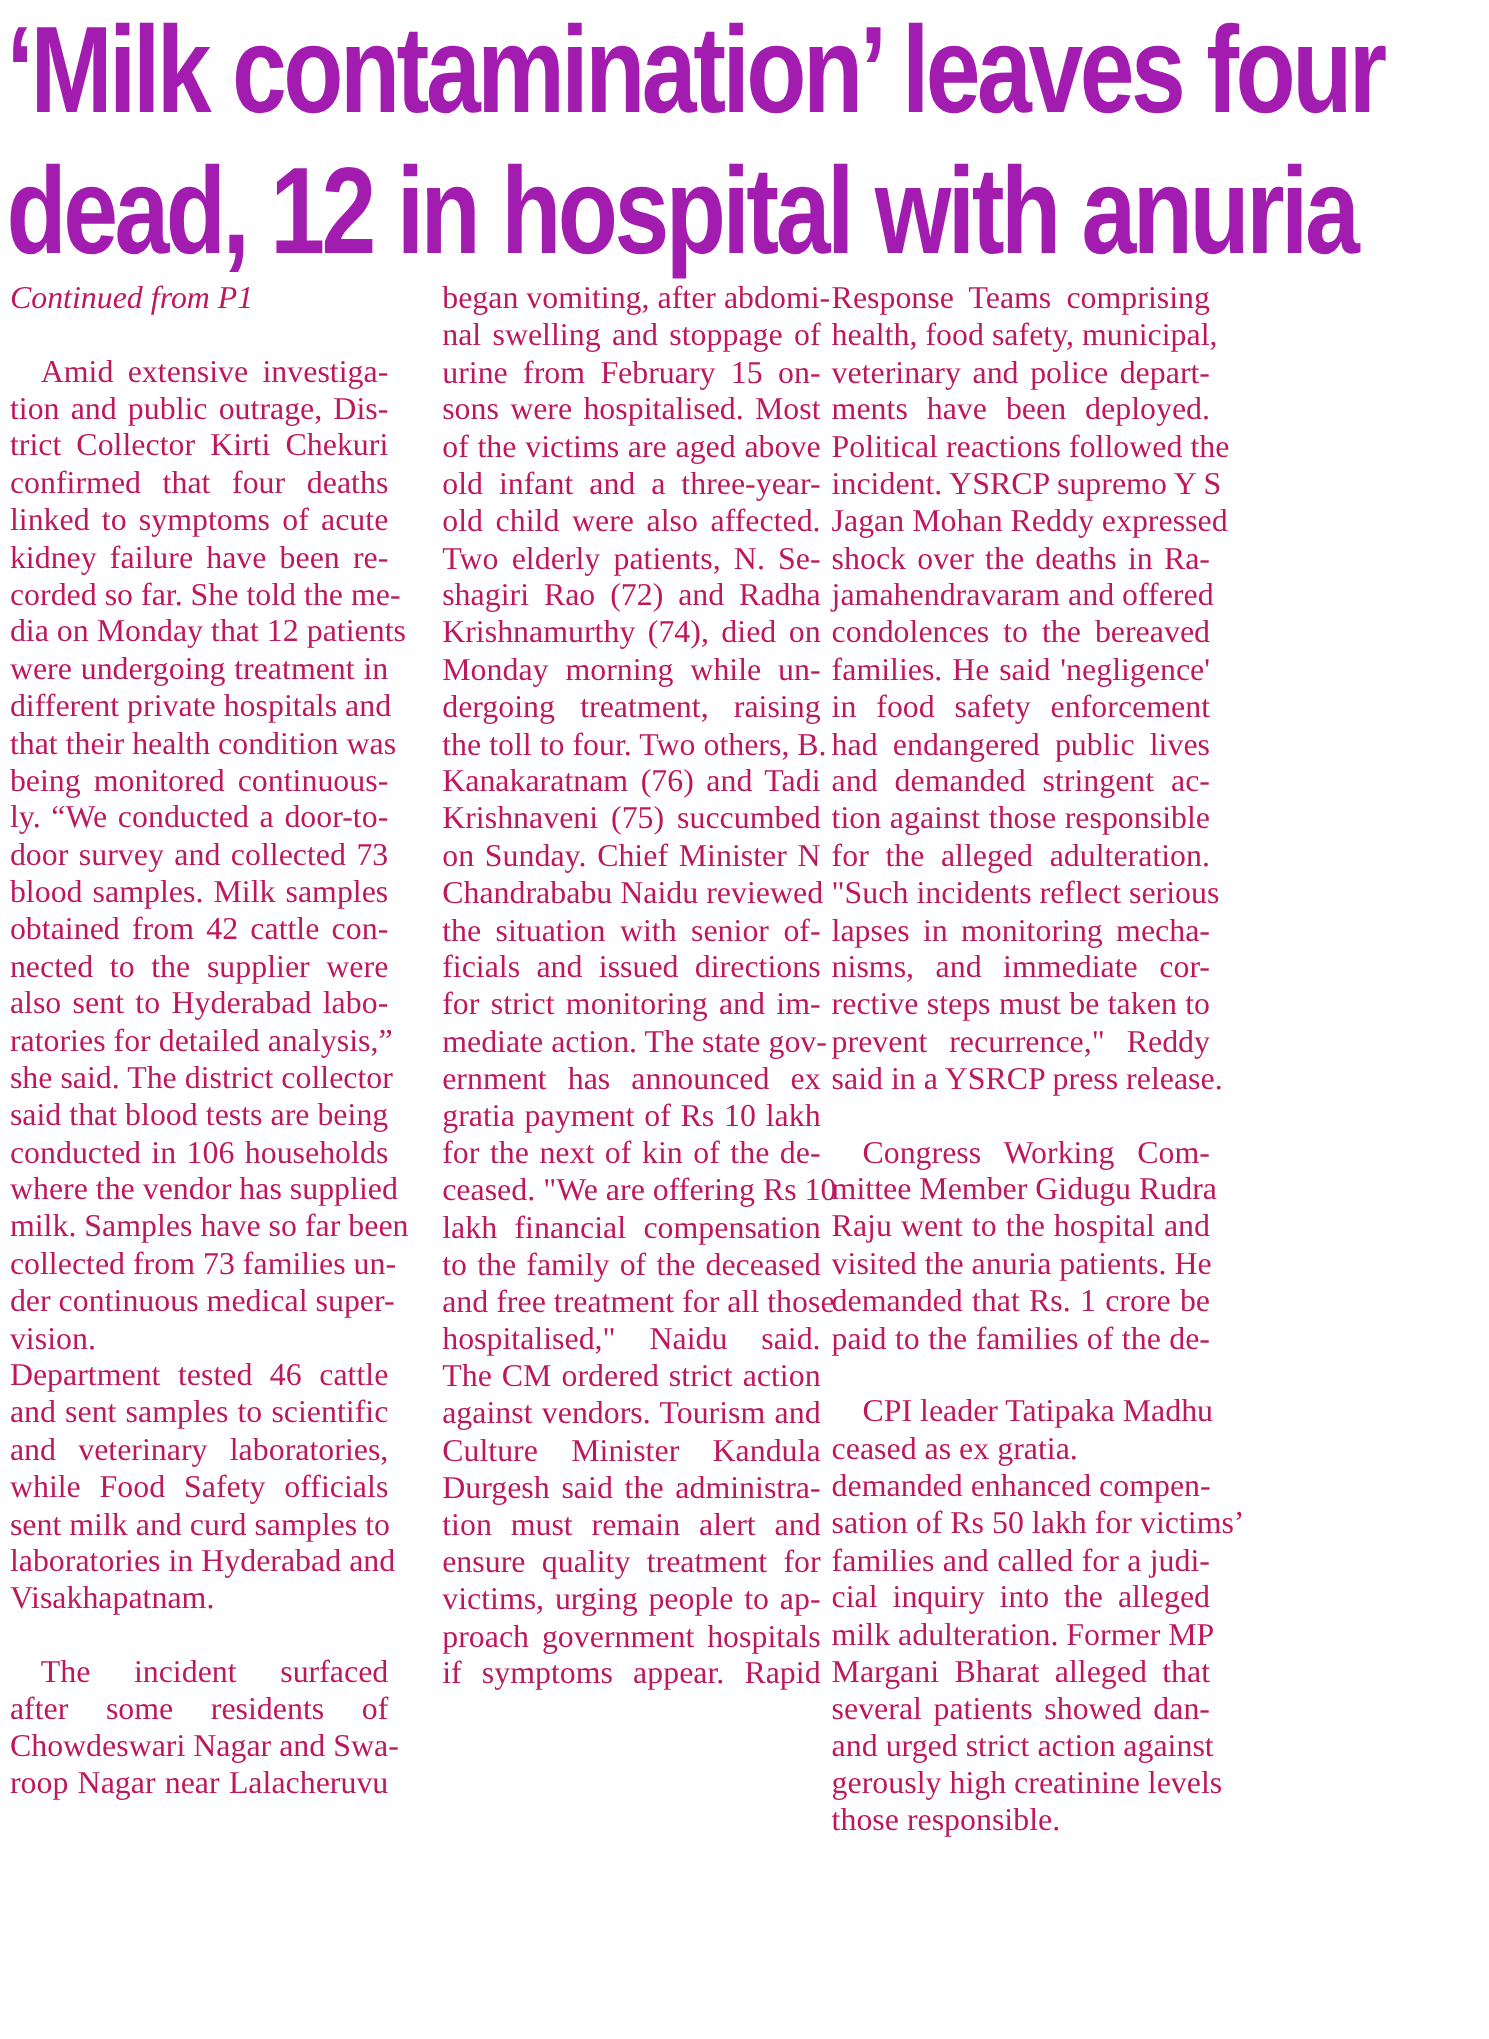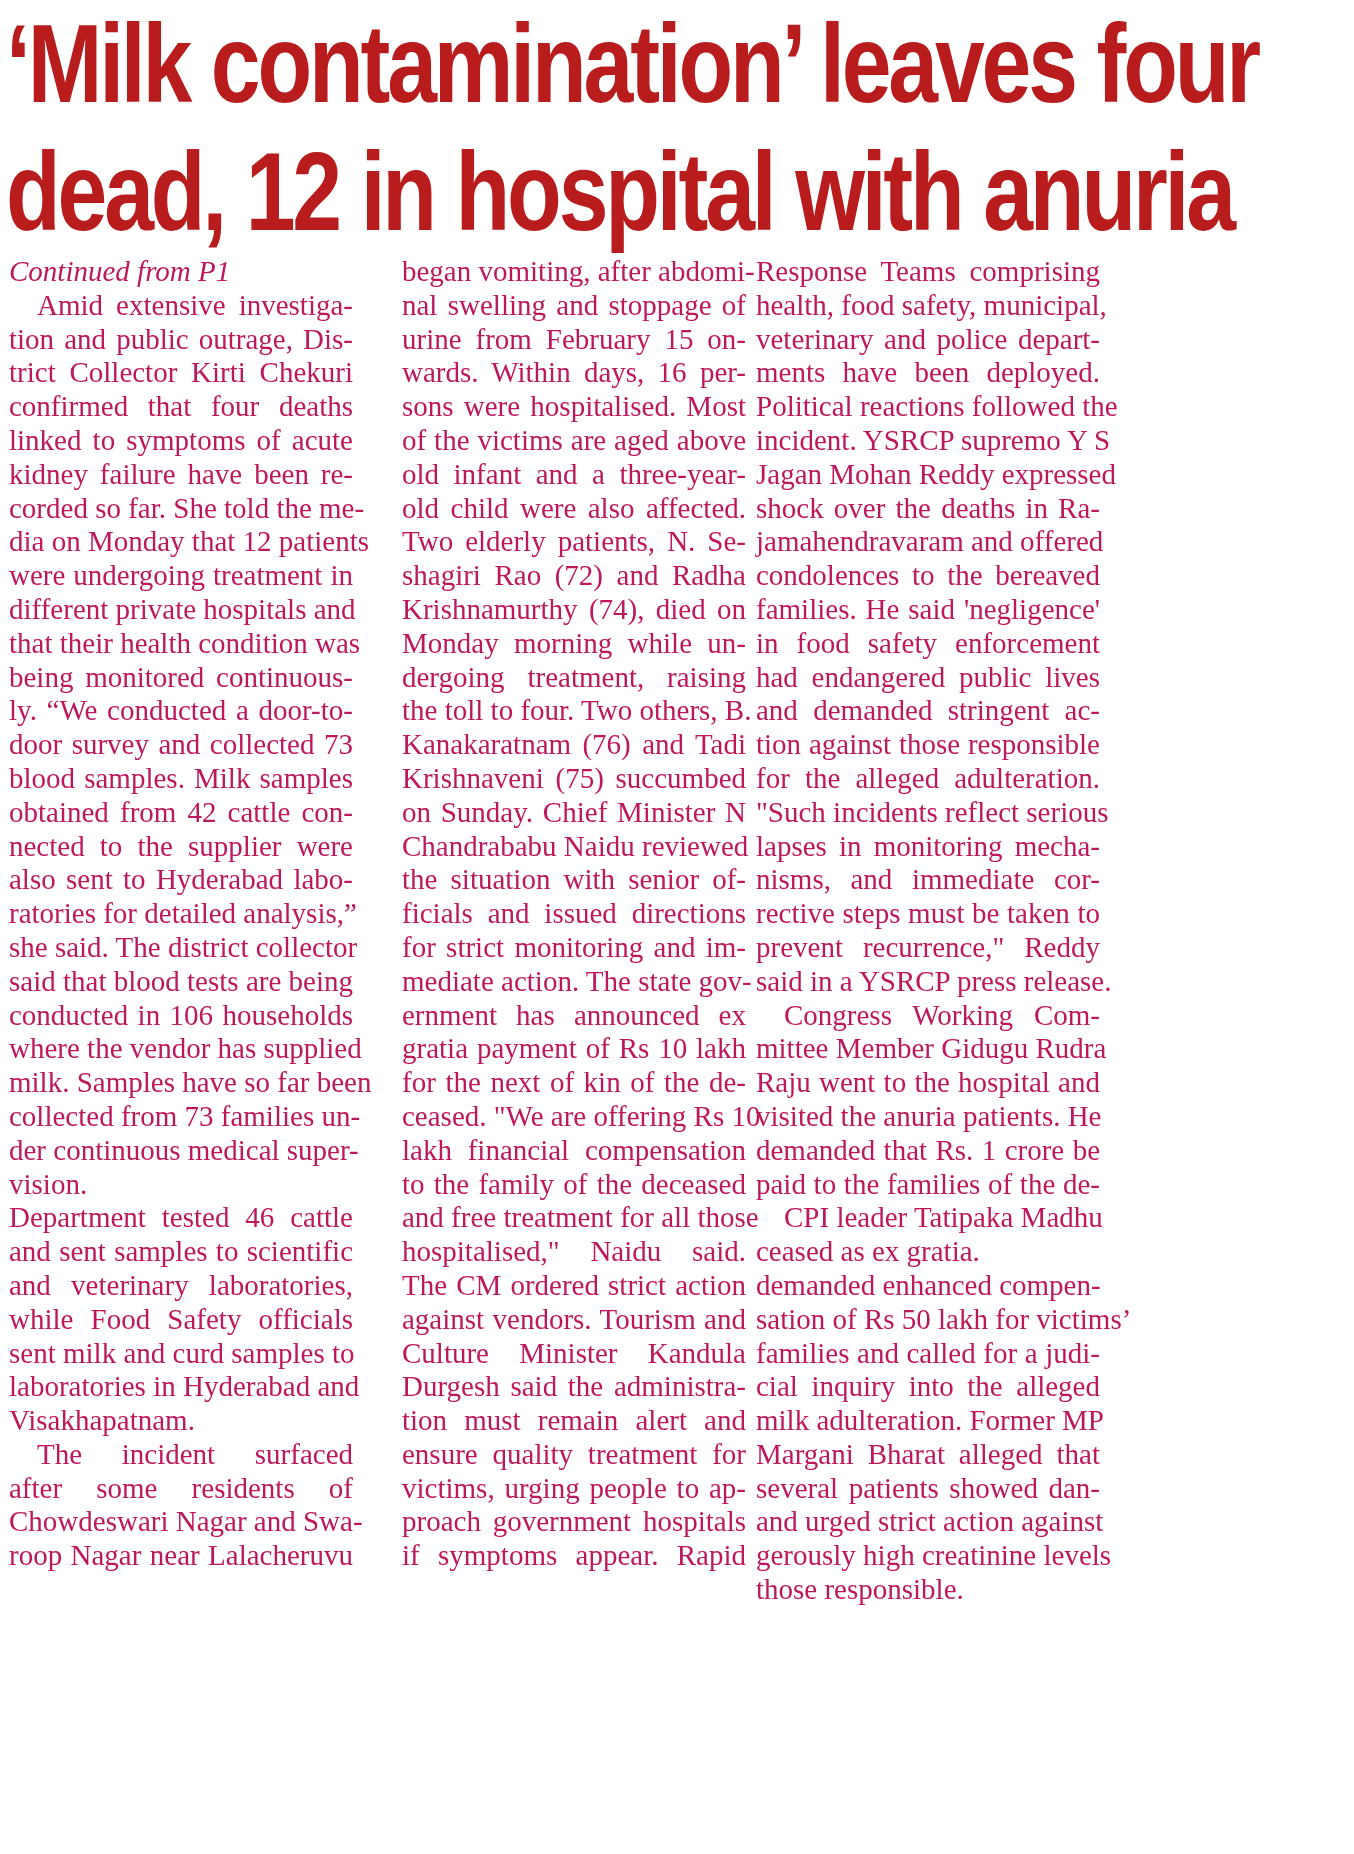--- a/index.html
+++ b/index.html
@@ -15,21 +15,21 @@
       color: #111111;
     }
     .headline {
       position: absolute;
       left: 6px;
       top: 0px;
       width: 1145px;
       margin: 0;
       font-family: "Liberation Sans", sans-serif;
       font-weight: bold;
-      color: #b91c1c;
+      color: #a21caf;
     }
     .headline-line {
       display: block;
       font-size: 112px;
       line-height: 128px;
       letter-spacing: -4px;
       white-space: nowrap;
       transform: scaleX(0.80);
       transform-origin: left center;
     }
@@ -51,20 +51,21 @@
       text-align: justify;
       text-align-last: justify;
       height: 33.8px;
       overflow: visible;
     }
     .line.last {
       text-align-last: left;
     }
     .line.indent {
       text-indent: 28px;
+      margin-top: 33px;
     }
     .line.italic {
       font-style: italic;
     }
   </style>
 </head>
 <body>
 
 <h1 class="headline">
   <span class="headline-line">‘Milk contamination’ leaves four</span>
@@ -109,21 +110,20 @@
     <span class="line last">Visakhapatnam.</span>
     <span class="line indent">The incident surfaced</span>
     <span class="line">after some residents of</span>
     <span class="line">Chowdeswari Nagar and Swa-</span>
     <span class="line">roop Nagar near Lalacheruvu</span>
   </div>
 <div class="column" id="col-2">
     <span class="line">began vomiting, after abdomi-</span>
     <span class="line">nal swelling and stoppage of</span>
     <span class="line">urine from February 15 on-</span>
-    <span class="line">wards. Within days, 16 per-</span>
     <span class="line">sons were hospitalised. Most</span>
     <span class="line">of the victims are aged above</span>
     <span class="line">old infant and a three-year-</span>
     <span class="line">old child were also affected.</span>
     <span class="line">Two elderly patients, N. Se-</span>
     <span class="line">shagiri Rao (72) and Radha</span>
     <span class="line">Krishnamurthy (74), died on</span>
     <span class="line">Monday morning while un-</span>
     <span class="line">dergoing treatment, raising</span>
     <span class="line">the toll to four. Two others, B.</span>

